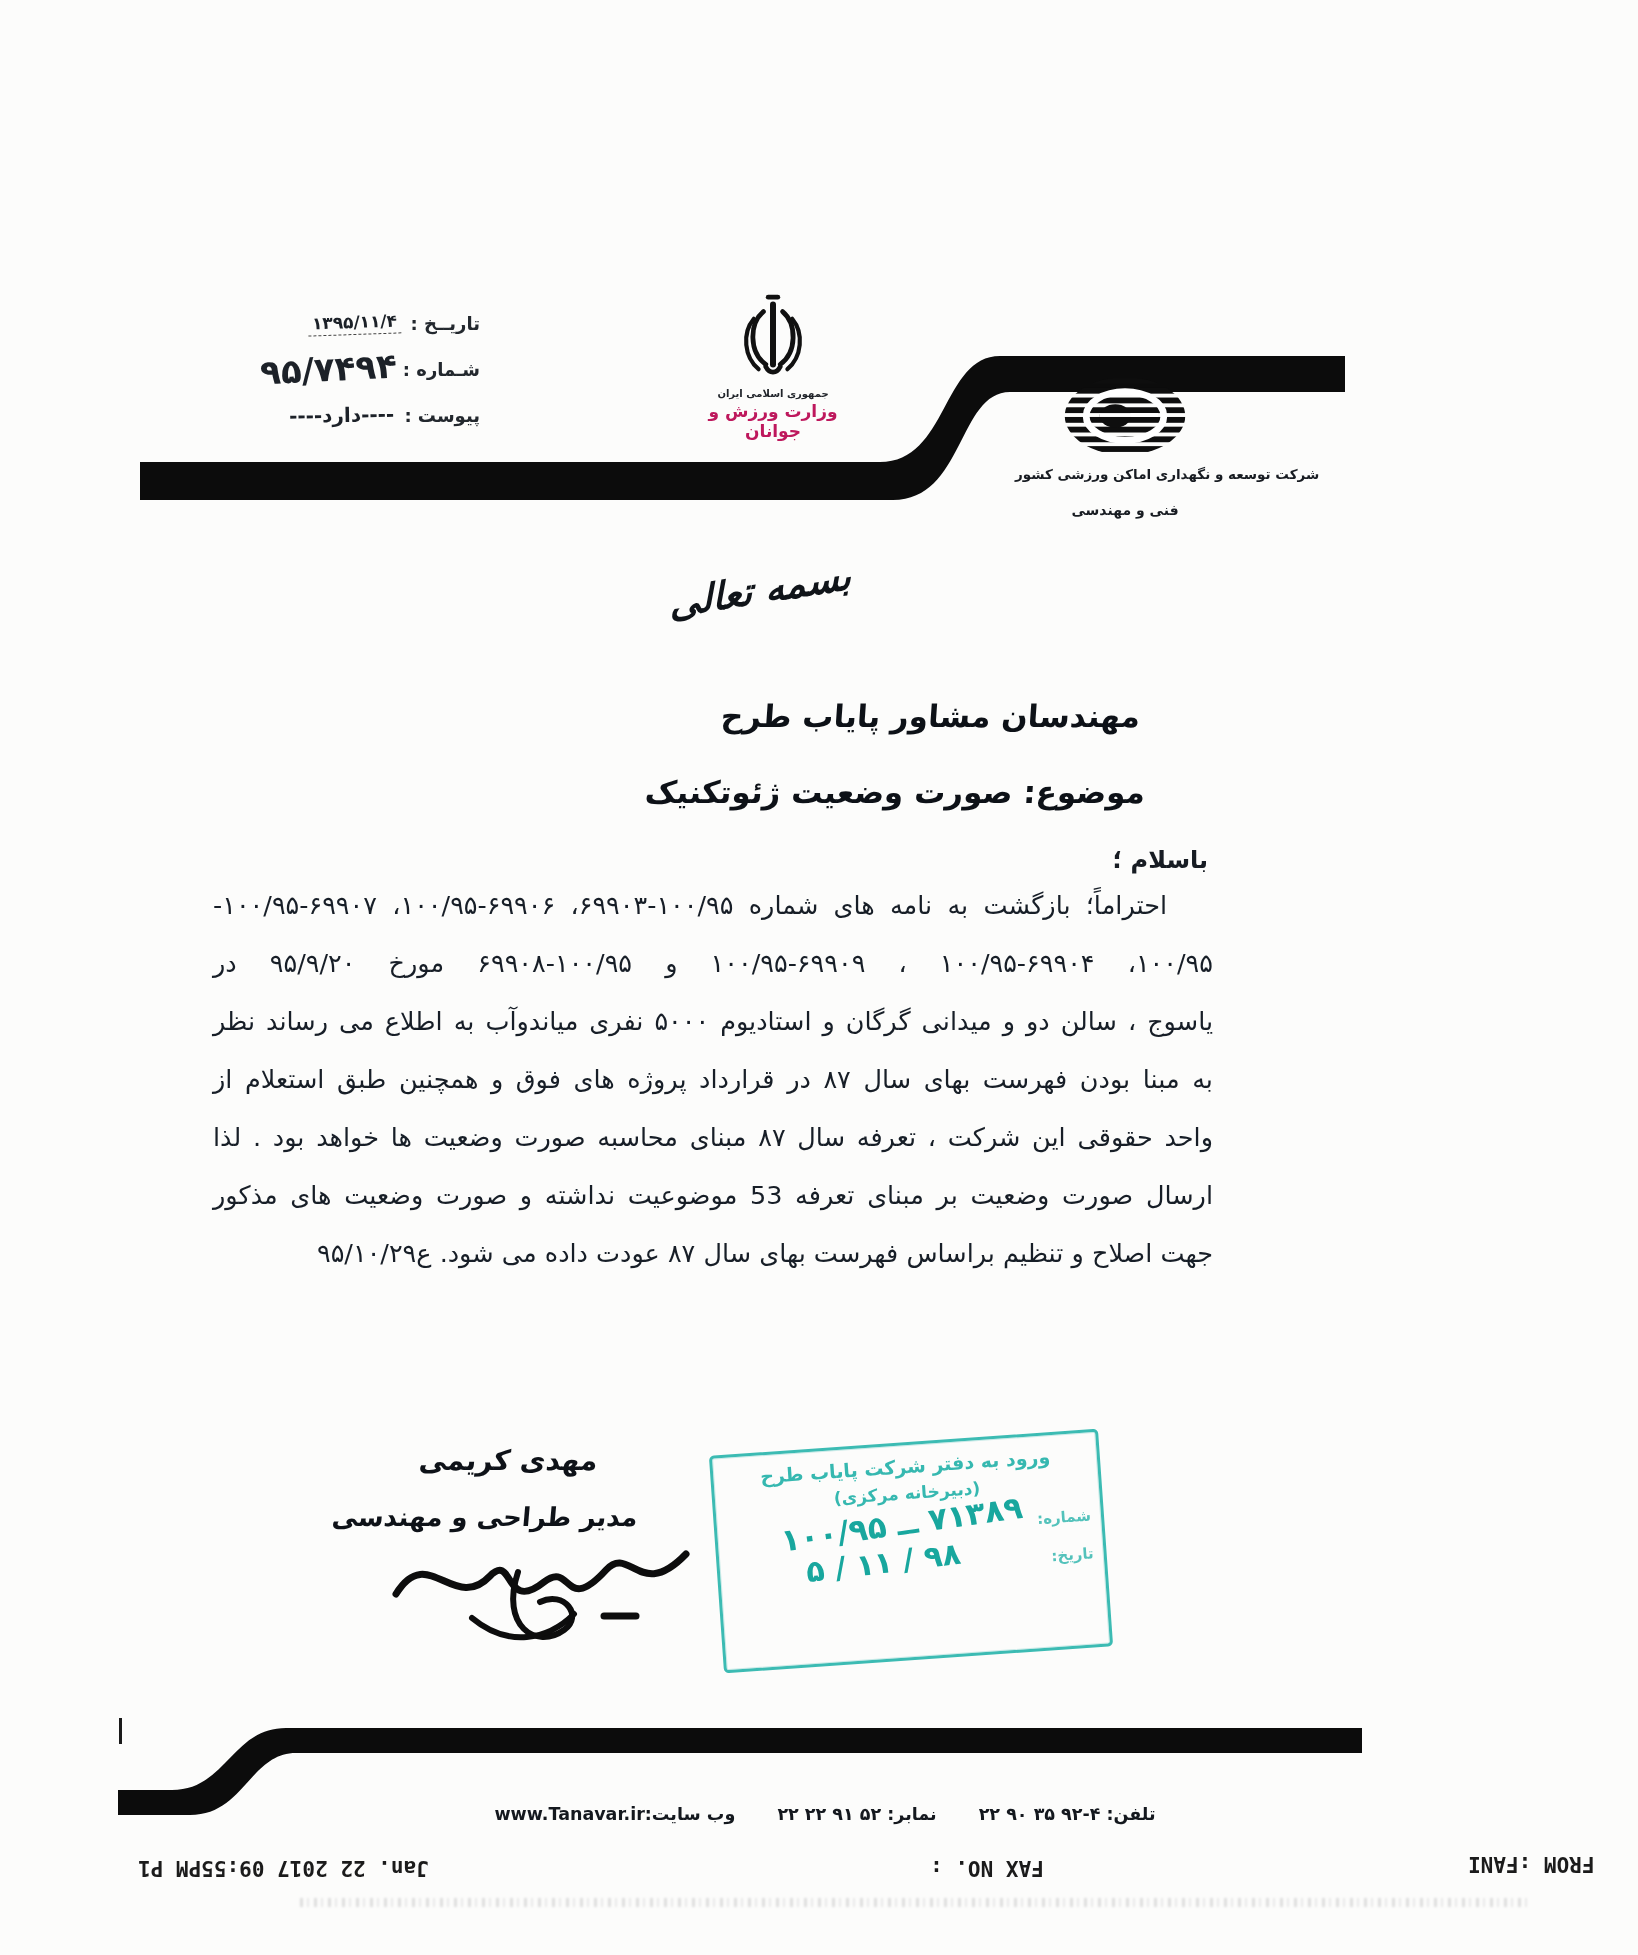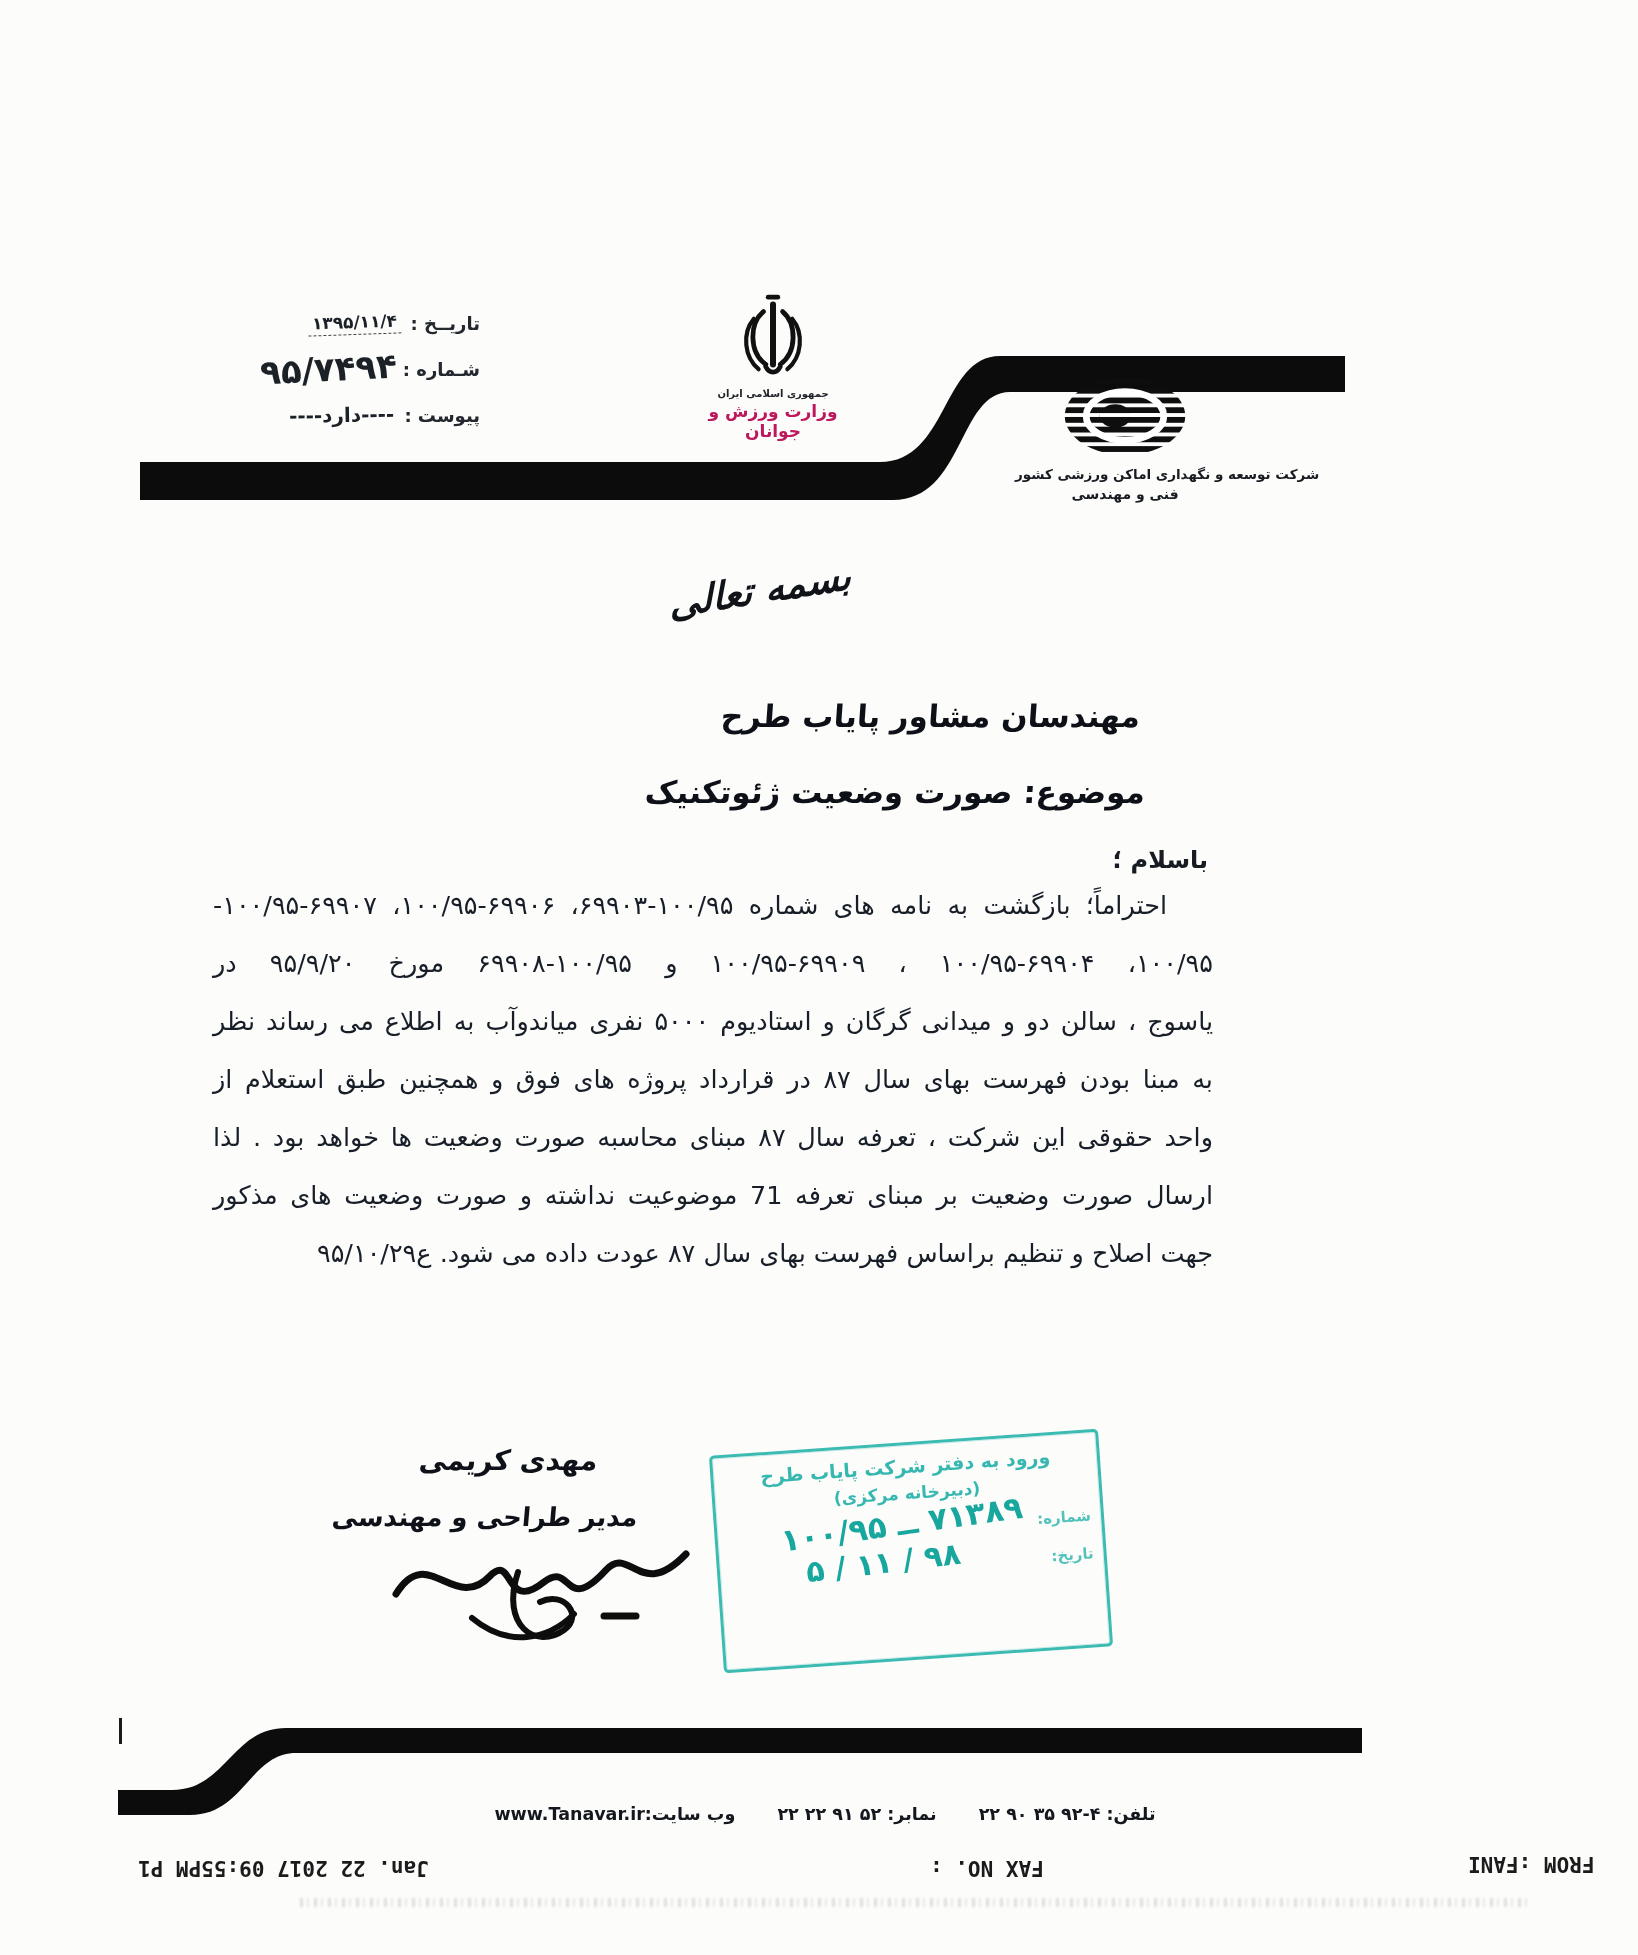--- a/index.html
+++ b/index.html
@@ -17,21 +17,21 @@
   .hand-date{font-size:17px;margin-right:10px;transform:rotate(-2deg);border-bottom:1px dashed #444;padding:0 4px 2px;}
   .hand-number{font-size:34px;margin-right:6px;transform:rotate(-3deg);letter-spacing:2px;}
   .hand-attach{font-size:20px;margin-right:10px;transform:rotate(-1deg);}
   
   .emblem-wrap{left:688px;top:290px;width:170px;text-align:center;}
   .emblem-country{font-size:10px;font-weight:bold;margin-top:2px;color:#20242a;}
   .emblem-ministry{font-size:17px;font-weight:bold;margin-top:2px;color:#be185d;}
   
   .company-wrap{left:980px;top:372px;width:290px;text-align:center;}
   .company-name{font-size:13.5px;font-weight:bold;margin-top:6px;color:#181c22;white-space:nowrap;margin-left:35px;}
-  .company-dept{font-size:14px;font-weight:bold;margin-top:4px;color:#181c22;}
+  .company-dept{font-size:14px;font-weight:bold;margin-top:20px;color:#181c22;}
   
   .besmellah{left:640px;top:568px;width:240px;text-align:center;font-size:38px;font-weight:bold;
     font-style:italic;transform:rotate(-9deg) skewX(-6deg);color:#101419;}
   
   .addressee{right:498px;top:698px;font-size:31px;font-weight:bold;direction:rtl;color:#0d1117;transform:skewX(-4deg);}
   .subject{right:493px;top:774px;font-size:31px;font-weight:bold;direction:rtl;color:#0d1117;transform:skewX(-4deg);}
   .salutation{right:430px;top:846px;font-size:24px;font-weight:bold;direction:rtl;color:#171c23;}
   .body-block{right:425px;top:876px;width:1000px;direction:rtl;}
   .body-line{font-size:25.5px;line-height:58px;text-align:justify;text-align-last:justify;
     color:#171e27;font-weight:500;white-space:nowrap;}
@@ -138,21 +138,21 @@
   <div class="abs addressee">مهندسان مشاور پایاب طرح</div>
   <div class="abs subject">موضوع: صورت وضعیت ژئوتکنیک</div>
   <div class="abs salutation">باسلام ؛</div>
 
   <div class="abs body-block">
     <div class="body-line first">احتراماً؛ بازگشت به نامه های شماره ۱۰۰/۹۵-۶۹۹۰۳،‏ ۱۰۰/۹۵-۶۹۹۰۶،‏ ۱۰۰/۹۵-۶۹۹۰۷-</div>
     <div class="body-line">۱۰۰/۹۵،‏ ۱۰۰/۹۵-۶۹۹۰۴ ،‏ ۱۰۰/۹۵-۶۹۹۰۹ و ۱۰۰/۹۵-۶۹۹۰۸ مورخ ۹۵/۹/۲۰ در</div>
     <div class="body-line">یاسوج ، سالن دو و میدانی گرگان و استادیوم ۵۰۰۰ نفری میاندوآب به اطلاع می رساند نظر</div>
     <div class="body-line">به مبنا بودن فهرست بهای سال ۸۷ در قرارداد پروژه های فوق و همچنین طبق استعلام از</div>
     <div class="body-line">واحد حقوقی این شرکت ، تعرفه سال ۸۷ مبنای محاسبه صورت وضعیت ها خواهد بود . لذا</div>
-    <div class="body-line">ارسال صورت وضعیت بر مبنای تعرفه 71 موضوعیت نداشته و صورت وضعیت های مذکور</div>
+    <div class="body-line">ارسال صورت وضعیت بر مبنای تعرفه 53 موضوعیت نداشته و صورت وضعیت های مذکور</div>
     <div class="body-line last">جهت اصلاح و تنظیم براساس فهرست بهای سال ۸۷ عودت داده می شود. ‏ع۹۵/۱۰/۲۹</div>
   </div>
 
   <div class="abs sig-name">مهدی کریمی</div>
   <div class="abs sig-title">مدیر طراحی و مهندسی</div>
   <svg class="abs" style="left:368px;top:1498px;" width="360" height="160" viewBox="0 0 360 160">
     <g stroke="#0d0d0d" fill="none" stroke-linecap="round">
       <path stroke-width="7" d="M28 96 C60 44 86 116 122 78 C146 54 136 116 176 84 C204 62 196 118 238 72 C262 46 272 104 318 56"></path>
       <path stroke-width="6" d="M150 74 C132 128 168 152 196 132 C216 118 196 92 172 104"></path>
       <path stroke-width="6" d="M104 120 C140 150 180 142 206 116"></path>

